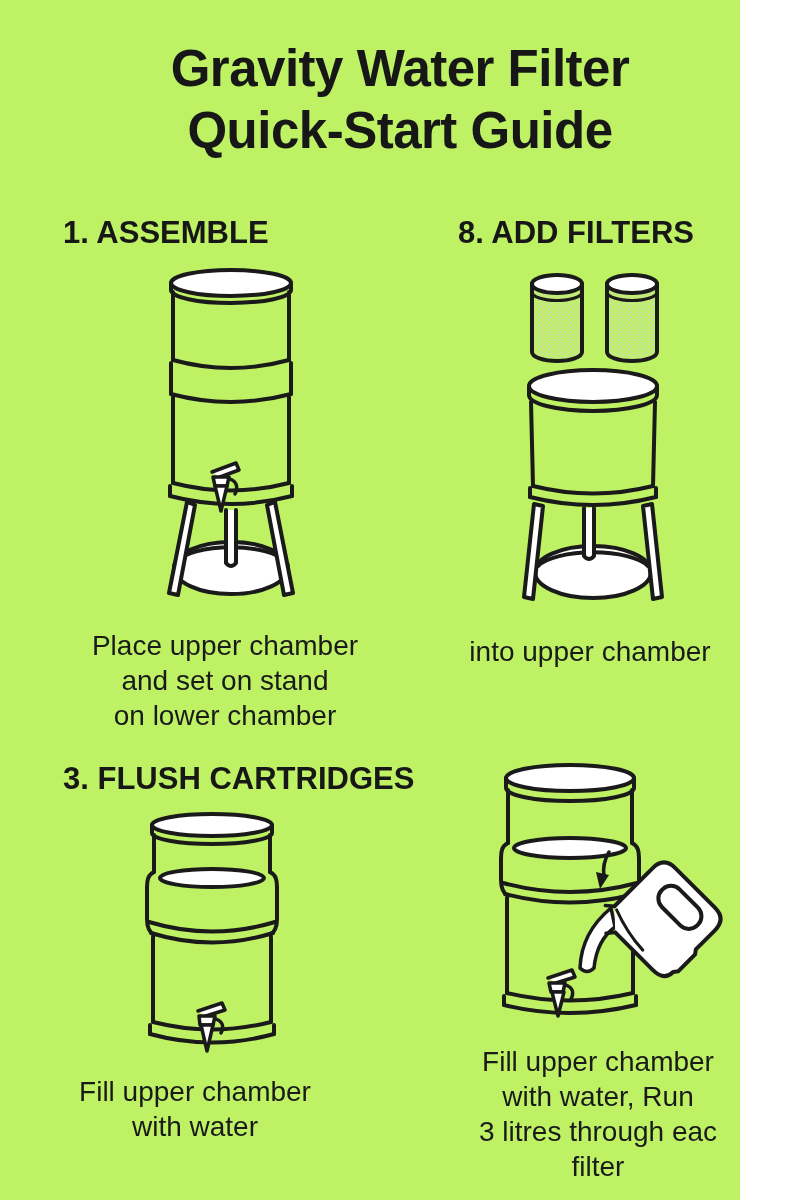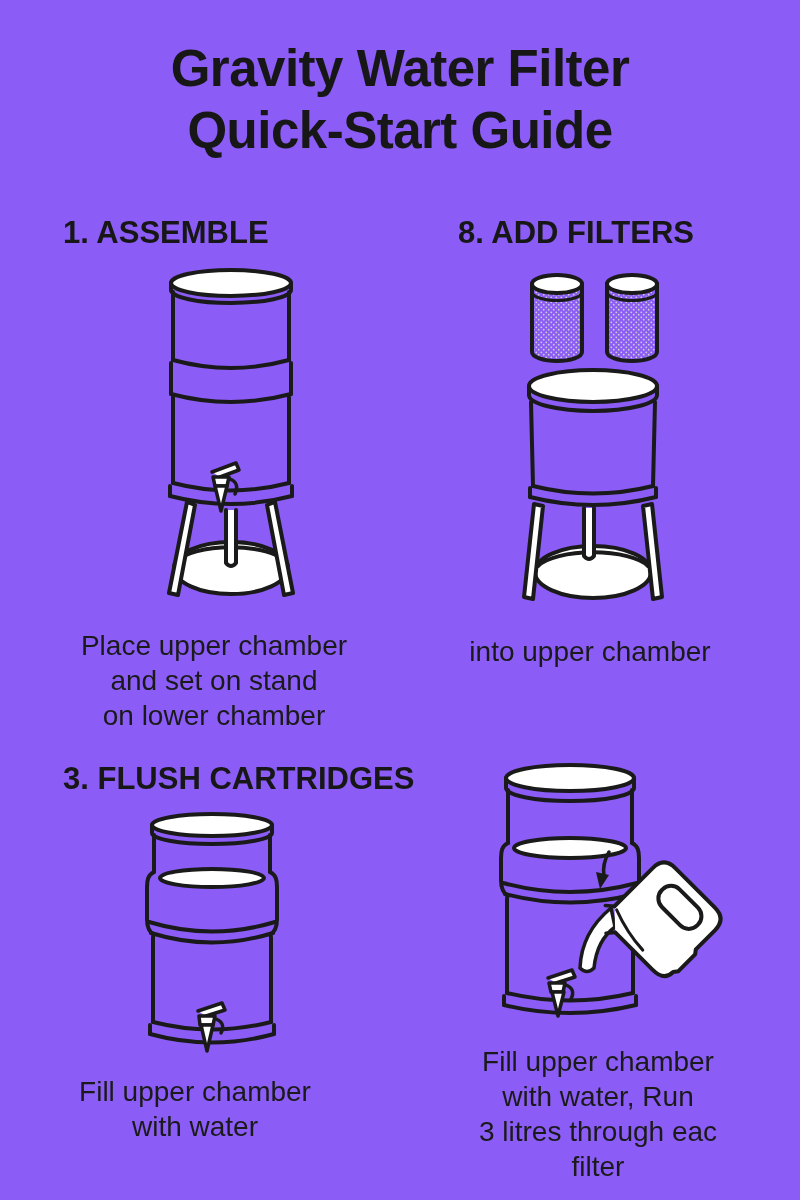--- a/index.html
+++ b/index.html
@@ -1,20 +1,20 @@
 <!DOCTYPE html>
 <html><head>
 <meta charset="utf-8">
 <style>
   html, body { margin: 0; padding: 0; background: #ffffff; }
   .page {
     position: relative;
-    width: 800px;
+    width: 740px;
     height: 1200px;
-    background: #8b5cf6;
+    background: #bef264;
     overflow: hidden;
     font-family: "Liberation Sans", "DejaVu Sans", sans-serif;
     color: #171717;
   }
   .title {
     position: absolute;
     top: 38px;
     left: 0;
     width: 800px;
     text-align: center;
@@ -87,21 +87,21 @@
 
         <g stroke-width="3.5">
           <path d="M 82 216 L 106 207 L 109 214 L 90 221" fill="#ffffff"></path>
           <path d="M 83 221 L 99 221 L 97 230 L 85 230 Z" fill="#ffffff"></path>
           <path d="M 100 223 Q 110 227 105 238"></path>
           <path d="M 85 230 L 97 230 L 91 255 Z" fill="#ffffff"></path>
         </g>
       </g>
     </svg>
 
-    <p class="caption" style="left:29px; top:628px; width:370px">
+    <p class="caption" style="left:40px; top:628px; width:370px">
       <span class="caption-line">Place upper chamber</span>
       <span class="caption-line">and set on stand</span>
       <span class="caption-line">on lower chamber</span>
     </p>
   </section>
 
   <section>
     <h2 class="step-heading" style="left:450px; top:207px">8. ADD FILTERS</h2>
 
     <svg class="illustration" style="left:500px; top:256px" width="220" height="360" viewBox="0 0 220 360">

